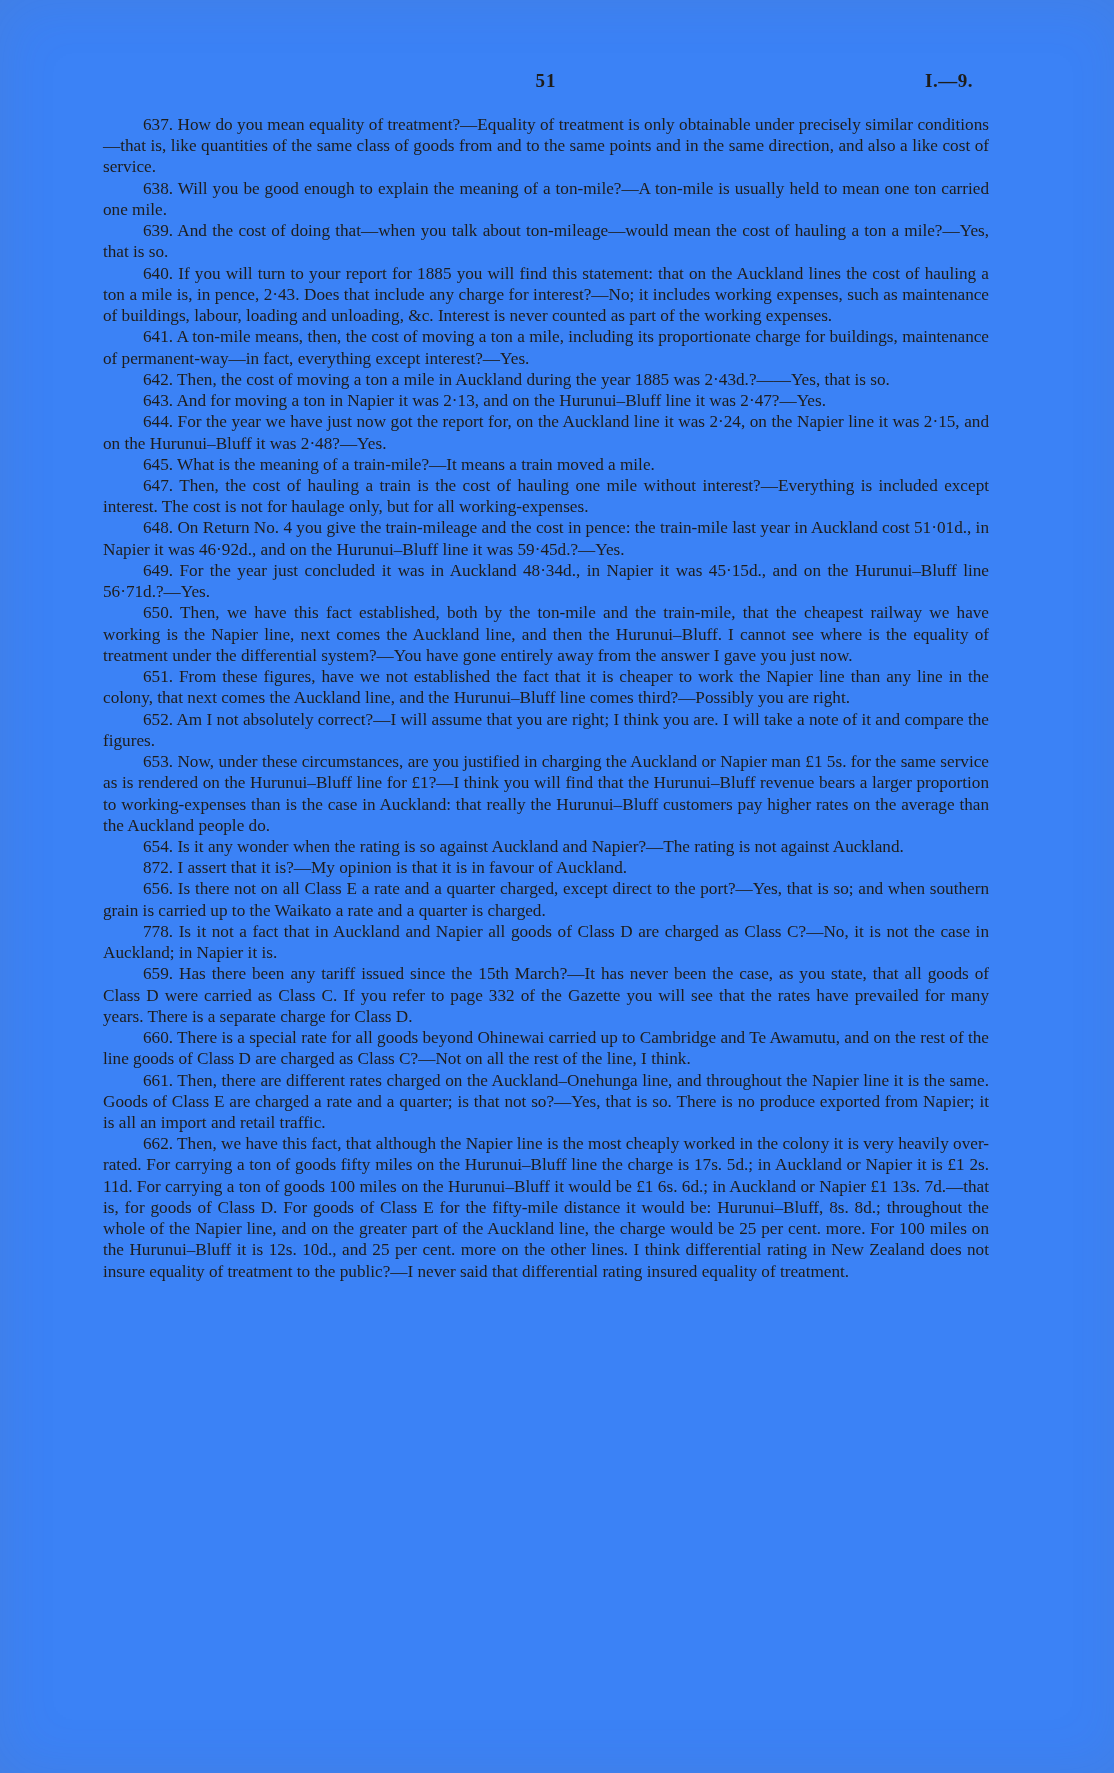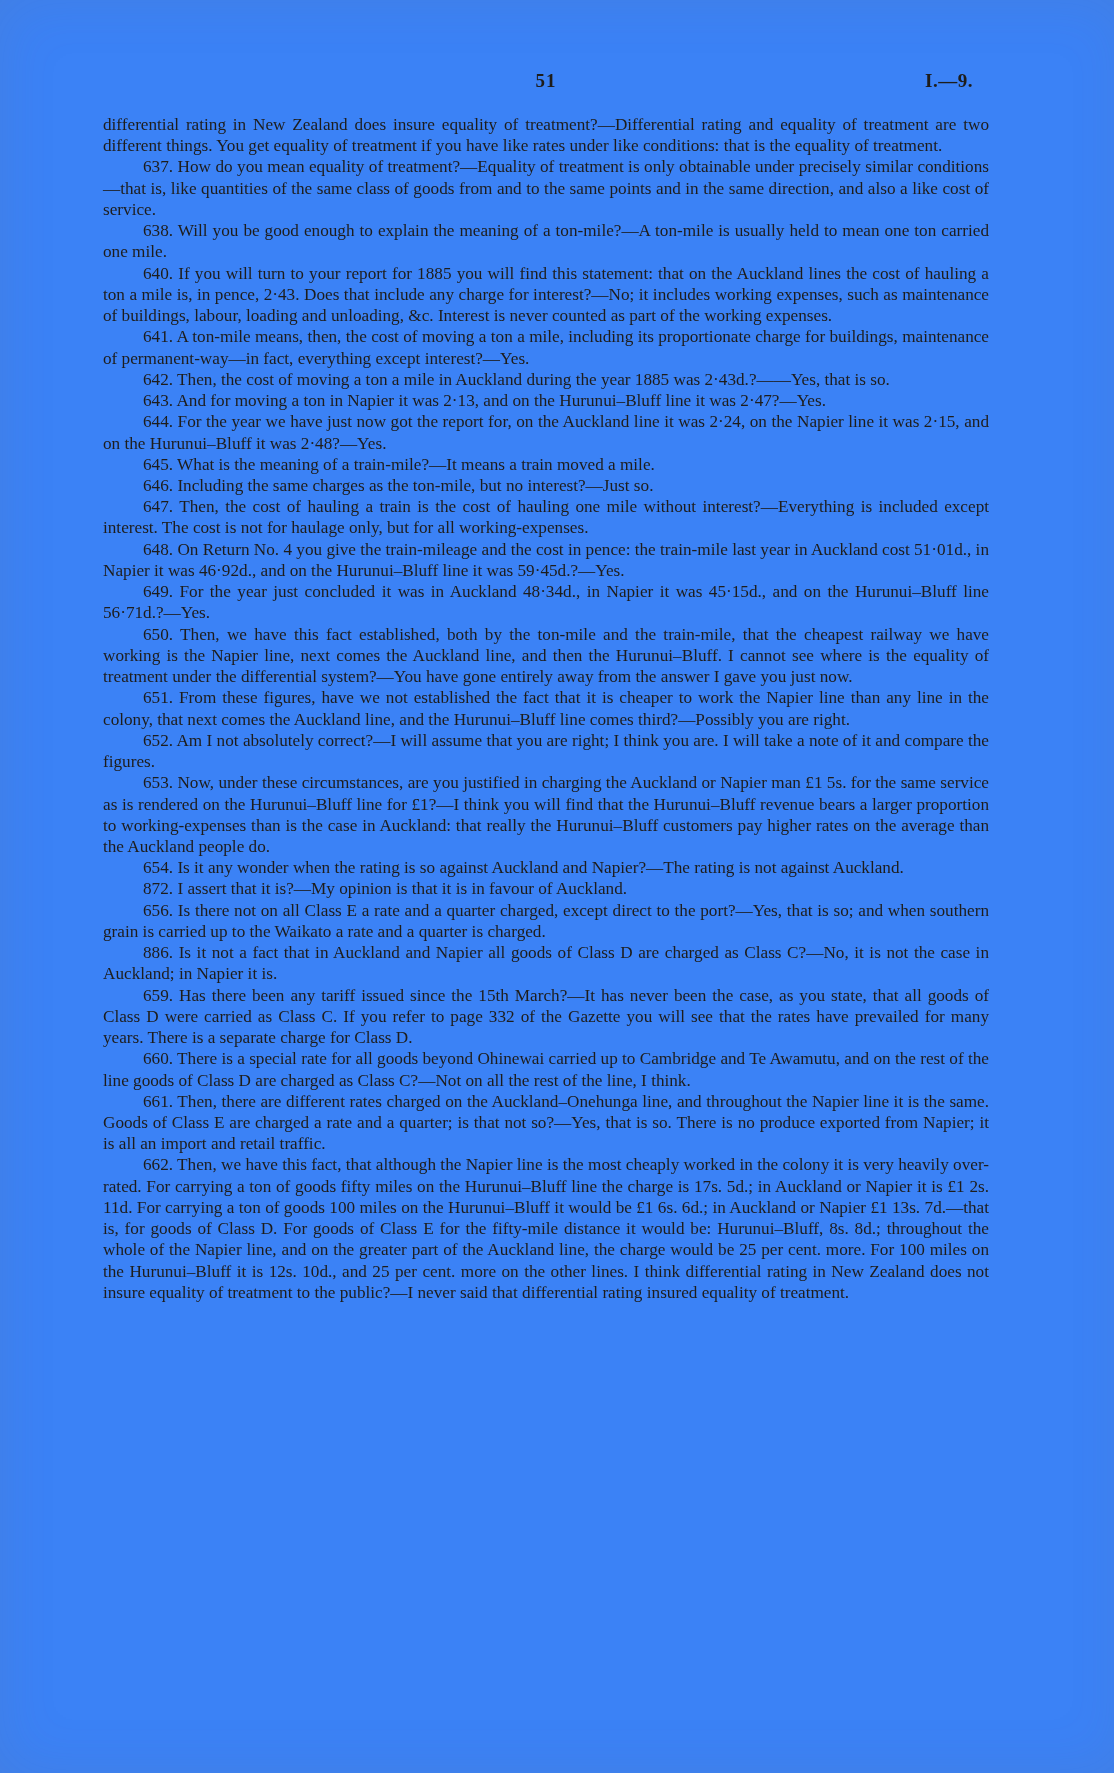--- a/index.html
+++ b/index.html
@@ -65,39 +65,38 @@
 </head>
 <body>
 
 <div class="page">
   <div class="page-header">
     <span class="page-number">51</span>
     <span class="paper-ref">I.—9.</span>
   </div>
   <div class="document-body">
 
-  <p class="para">differential rating in New Zealand does insure equality of treatment?—Differential rating and equality of treatment are two different things. You get equality of treatment if you have like rates under like conditions: that is the equality of treatment.</p>
       <p class="para numbered">637. How do you mean equality of treatment?—Equality of treatment is only obtainable under precisely similar conditions—that is, like quantities of the same class of goods from and to the same points and in the same direction, and also a like cost of service.</p>
       <p class="para numbered">638. Will you be good enough to explain the meaning of a ton-mile?—A ton-mile is usually held to mean one ton carried one mile.</p>
+      <p class="para numbered">639. And the cost of doing that—when you talk about ton-mileage—would mean the cost of hauling a ton a mile?—Yes, that is so.</p>
       <p class="para numbered">640. If you will turn to your report for 1885 you will find this statement: that on the Auckland lines the cost of hauling a ton a mile is, in pence, 2·43. Does that include any charge for interest?—No; it includes working expenses, such as maintenance of buildings, labour, loading and unloading, &amp;c. Interest is never counted as part of the working expenses.</p>
       <p class="para numbered">641. A ton-mile means, then, the cost of moving a ton a mile, including its proportionate charge for buildings, maintenance of permanent-way—in fact, everything except interest?—Yes.</p>
       <p class="para numbered">642. Then, the cost of moving a ton a mile in Auckland during the year 1885 was 2·43d.?——Yes, that is so.</p>
       <p class="para numbered">643. And for moving a ton in Napier it was 2·13, and on the Hurunui–Bluff line it was 2·47?—Yes.</p>
       <p class="para numbered">644. For the year we have just now got the report for, on the Auckland line it was 2·24, on the Napier line it was 2·15, and on the Hurunui–Bluff it was 2·48?—Yes.</p>
       <p class="para numbered">645. What is the meaning of a train-mile?—It means a train moved a mile.</p>
-      <p class="para numbered">646. Including the same charges as the ton-mile, but no interest?—Just so.</p>
       <p class="para numbered">647. Then, the cost of hauling a train is the cost of hauling one mile without interest?—Everything is included except interest. The cost is not for haulage only, but for all working-expenses.</p>
       <p class="para numbered">648. On Return No. 4 you give the train-mileage and the cost in pence: the train-mile last year in Auckland cost 51·01d., in Napier it was 46·92d., and on the Hurunui–Bluff line it was 59·45d.?—Yes.</p>
       <p class="para numbered">649. For the year just concluded it was in Auckland 48·34d., in Napier it was 45·15d., and on the Hurunui–Bluff line 56·71d.?—Yes.</p>
       <p class="para numbered">650. Then, we have this fact established, both by the ton-mile and the train-mile, that the cheapest railway we have working is the Napier line, next comes the Auckland line, and then the Hurunui–Bluff. I cannot see where is the equality of treatment under the differential system?—You have gone entirely away from the answer I gave you just now.</p>
       <p class="para numbered">651. From these figures, have we not established the fact that it is cheaper to work the Napier line than any line in the colony, that next comes the Auckland line, and the Hurunui–Bluff line comes third?—Possibly you are right.</p>
       <p class="para numbered">652. Am I not absolutely correct?—I will assume that you are right; I think you are. I will take a note of it and compare the figures.</p>
       <p class="para numbered">653. Now, under these circumstances, are you justified in charging the Auckland or Napier man £1 5s. for the same service as is rendered on the Hurunui–Bluff line for £1?—I think you will find that the Hurunui–Bluff revenue bears a larger proportion to working-expenses than is the case in Auckland: that really the Hurunui–Bluff customers pay higher rates on the average than the Auckland people do.</p>
       <p class="para numbered">654. Is it any wonder when the rating is so against Auckland and Napier?—The rating is not against Auckland.</p>
       <p class="para numbered">872. I assert that it is?—My opinion is that it is in favour of Auckland.</p>
       <p class="para numbered">656. Is there not on all Class E a rate and a quarter charged, except direct to the port?—Yes, that is so; and when southern grain is carried up to the Waikato a rate and a quarter is charged.</p>
-      <p class="para numbered">886. Is it not a fact that in Auckland and Napier all goods of Class D are charged as Class C?—No, it is not the case in Auckland; in Napier it is.</p>
+      <p class="para numbered">778. Is it not a fact that in Auckland and Napier all goods of Class D are charged as Class C?—No, it is not the case in Auckland; in Napier it is.</p>
       <p class="para numbered">659. Has there been any tariff issued since the 15th March?—It has never been the case, as you state, that all goods of Class D were carried as Class C. If you refer to page 332 of the Gazette you will see that the rates have prevailed for many years. There is a separate charge for Class D.</p>
       <p class="para numbered">660. There is a special rate for all goods beyond Ohinewai carried up to Cambridge and Te Awamutu, and on the rest of the line goods of Class D are charged as Class C?—Not on all the rest of the line, I think.</p>
       <p class="para numbered">661. Then, there are different rates charged on the Auckland–Onehunga line, and throughout the Napier line it is the same. Goods of Class E are charged a rate and a quarter; is that not so?—Yes, that is so. There is no produce exported from Napier; it is all an import and retail traffic.</p>
       <p class="para numbered">662. Then, we have this fact, that although the Napier line is the most cheaply worked in the colony it is very heavily over-rated. For carrying a ton of goods fifty miles on the Hurunui–Bluff line the charge is 17s. 5d.; in Auckland or Napier it is £1 2s. 11d. For carrying a ton of goods 100 miles on the Hurunui–Bluff it would be £1 6s. 6d.; in Auckland or Napier £1 13s. 7d.—that is, for goods of Class D. For goods of Class E for the fifty-mile distance it would be: Hurunui–Bluff, 8s. 8d.; throughout the whole of the Napier line, and on the greater part of the Auckland line, the charge would be 25 per cent. more. For 100 miles on the Hurunui–Bluff it is 12s. 10d., and 25 per cent. more on the other lines. I think differential rating in New Zealand does not insure equality of treatment to the public?—I never said that differential rating insured equality of treatment.</p>
     </div>
 </div>
 
 </body></html>

